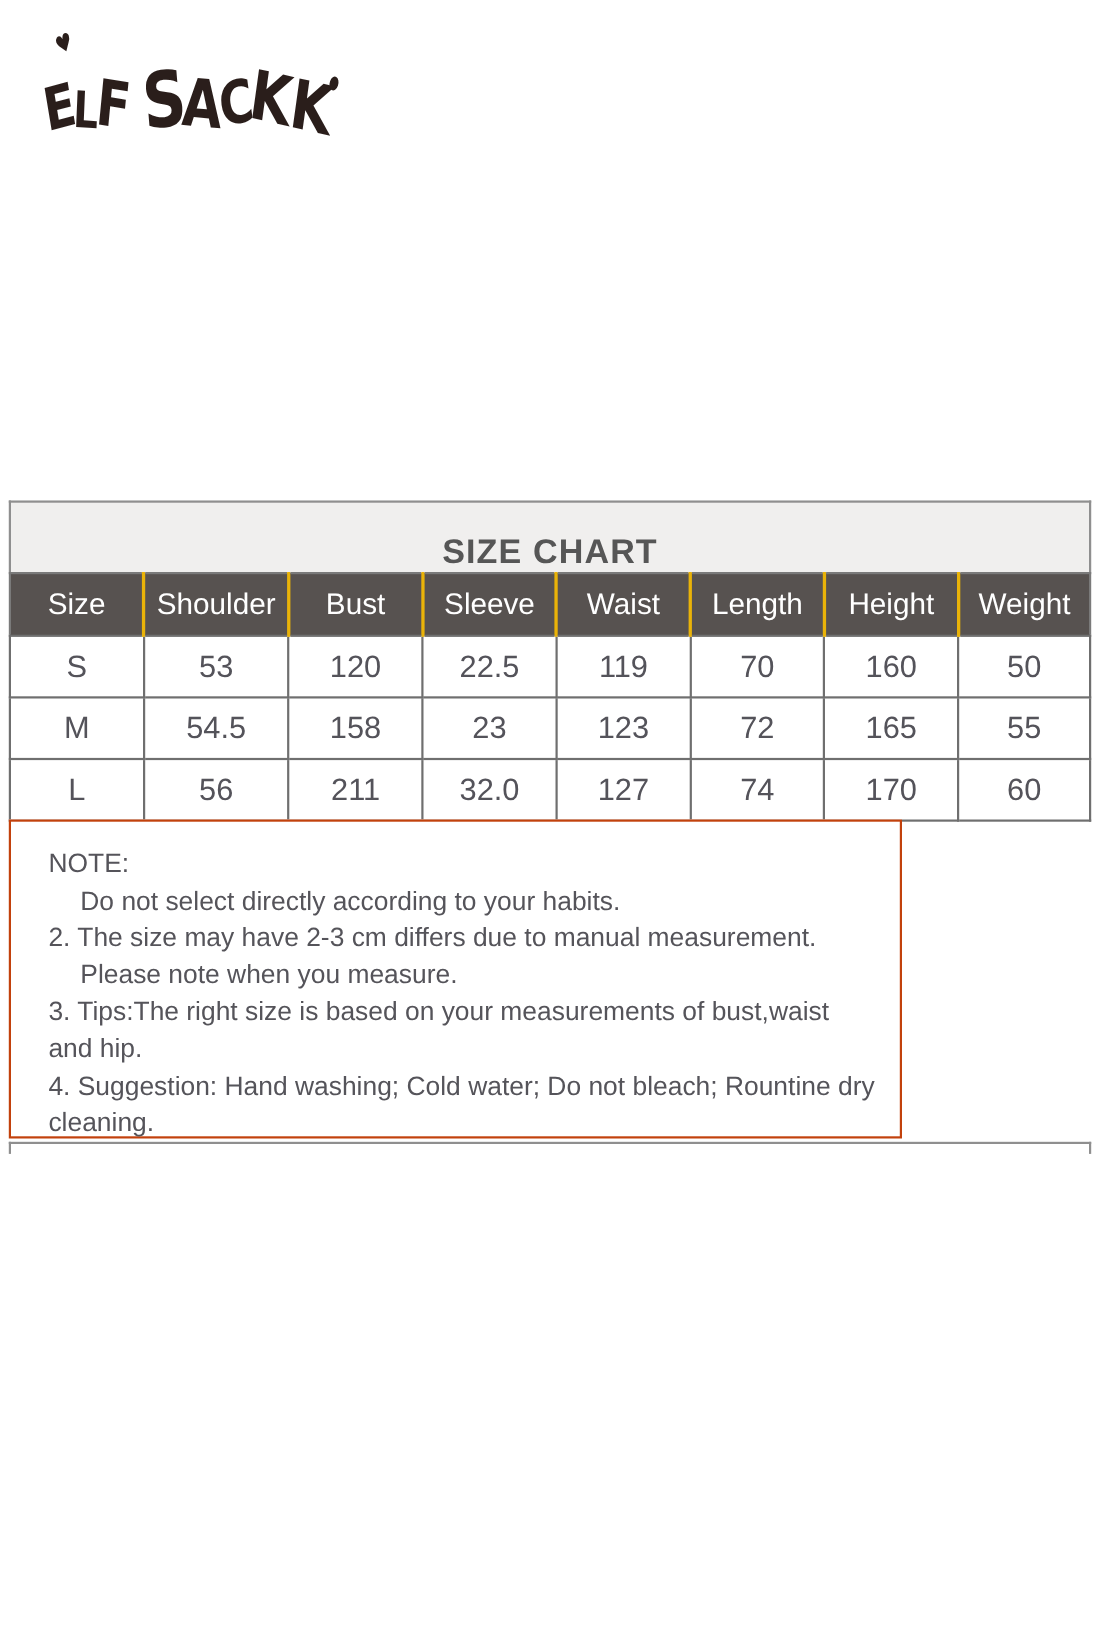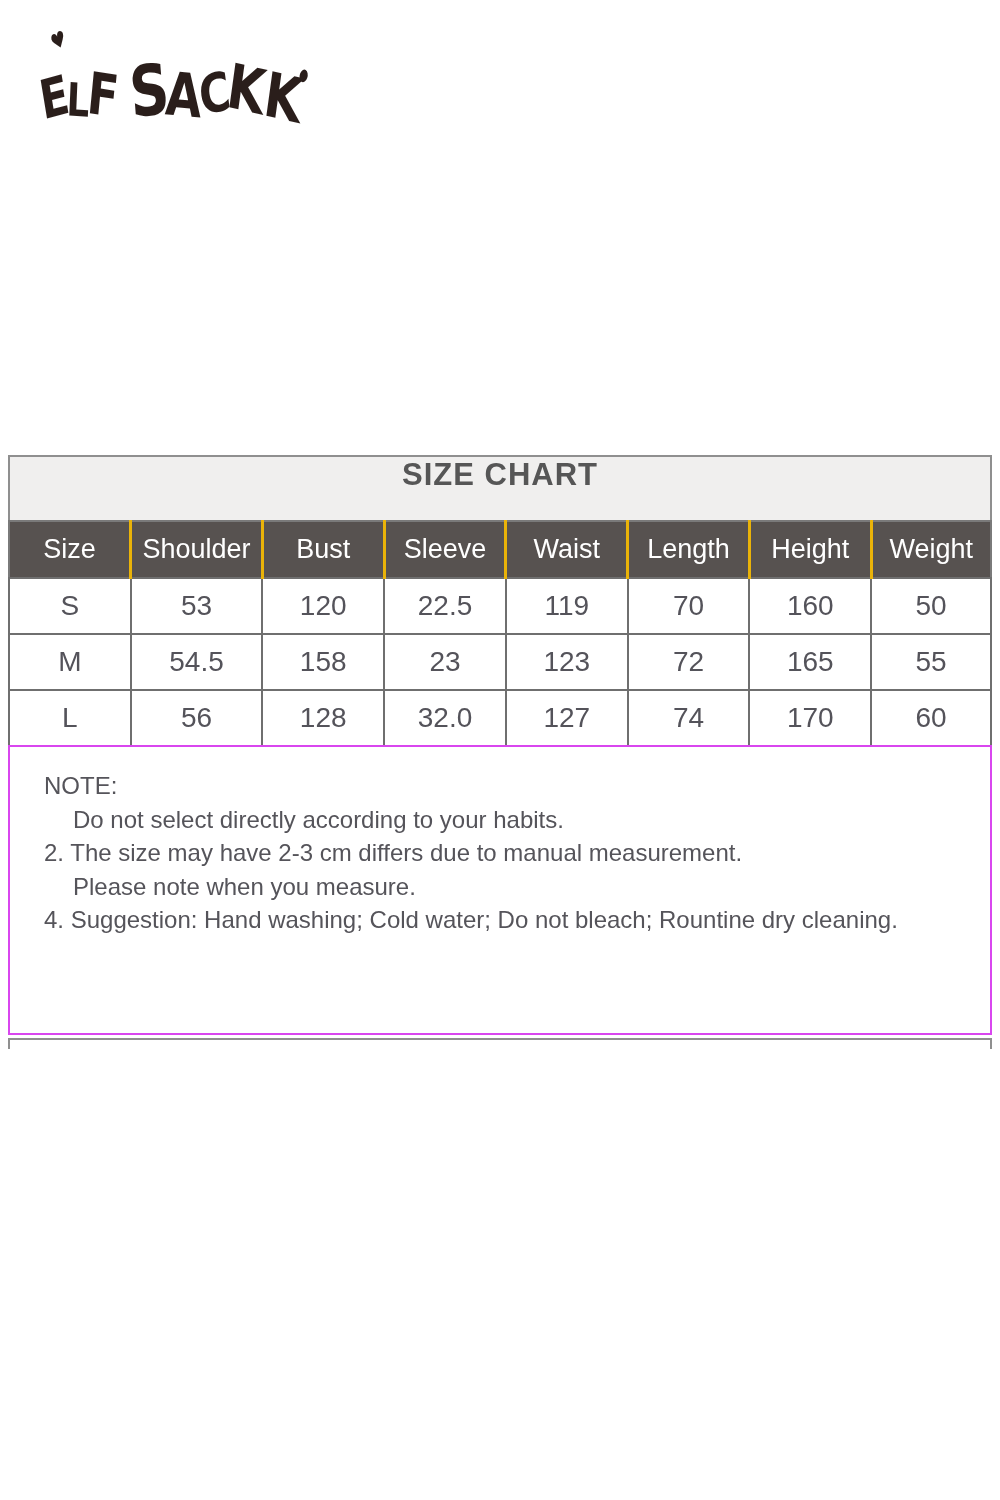--- a/index.html
+++ b/index.html
@@ -42,21 +42,21 @@
   }
 
   
   .chart-wrap { position:absolute; left:8px; top:455px; width:984px; }
 
   .title-band {
     box-sizing:border-box;
     height:65px; width:100%;
     background:#f0efee;
     border:2px solid #8f8f8f; border-bottom:none;
-    display:flex; align-items:flex-start; justify-content:center;
+    display:flex; align-items:flex-end; justify-content:center;
   }
   .title-band .title {
     font-size:31px; font-weight:bold; color:#565656; letter-spacing:1px;
   }
 
   table.size-table {
     width:100%; border-collapse:collapse; table-layout:fixed;
     border:2px solid #7a7a7a;
   }
   table.size-table th {
@@ -68,23 +68,23 @@
   table.size-table th + th { border-left:3px solid #eab308; }
   table.size-table td {
     box-sizing:border-box; height:56px;
     background:#ffffff; color:#54535a;
     font-size:28px; text-align:center; vertical-align:middle;
     border:2px solid #6f6f6f;
   }
 
   
   .note-box {
-    position:absolute; left:8px; top:745px; width:984px; height:290px;
+    position:absolute; left:8px; top:745px; width:812px; height:290px;
     box-sizing:border-box;
-    border:2px solid #d946ef; background:#ffffff;
+    border:2px solid #c2410c; background:#ffffff;
     padding:22px 18px 16px 34px;
     color:#55545a; font-size:24px; line-height:33.6px;
   }
   .note-line.indent { padding-left:29px; }
 
   
   .stub-box {
     position:absolute; left:8px; top:1038px; width:984px; height:11px;
     box-sizing:border-box;
     border:2px solid #8f8f8f; border-bottom:none;
@@ -150,32 +150,33 @@
         <td>158</td>
         <td>23</td>
         <td>123</td>
         <td>72</td>
         <td>165</td>
         <td>55</td>
       </tr>
       <tr>
         <td>L</td>
         <td>56</td>
-        <td>128</td>
+        <td>211</td>
         <td>32.0</td>
         <td>127</td>
         <td>74</td>
         <td>170</td>
         <td>60</td>
       </tr>
     </tbody>
   </table>
 </div>
 
 <div class="note-box">
   <div class="note-line">NOTE:</div>
   <div class="note-line indent">Do not select directly according to your habits.</div>
   <div class="note-line">2. The size may have 2-3 cm differs due to manual measurement.</div>
   <div class="note-line indent">Please note when you measure.</div>
+  <div class="note-line">3. Tips:The right size is based on your measurements of bust,waist and hip.</div>
   <div class="note-line">4. Suggestion: Hand washing; Cold water; Do not bleach; Rountine dry cleaning.</div>
 </div>
 
 <div class="stub-box"></div>
 
 </body></html>

